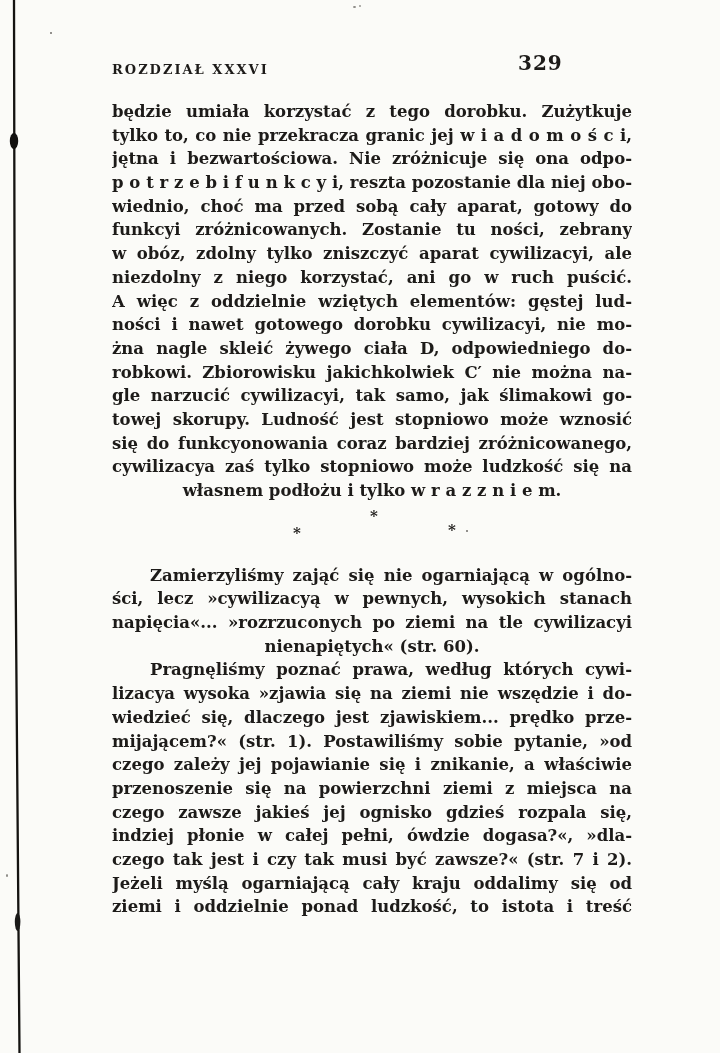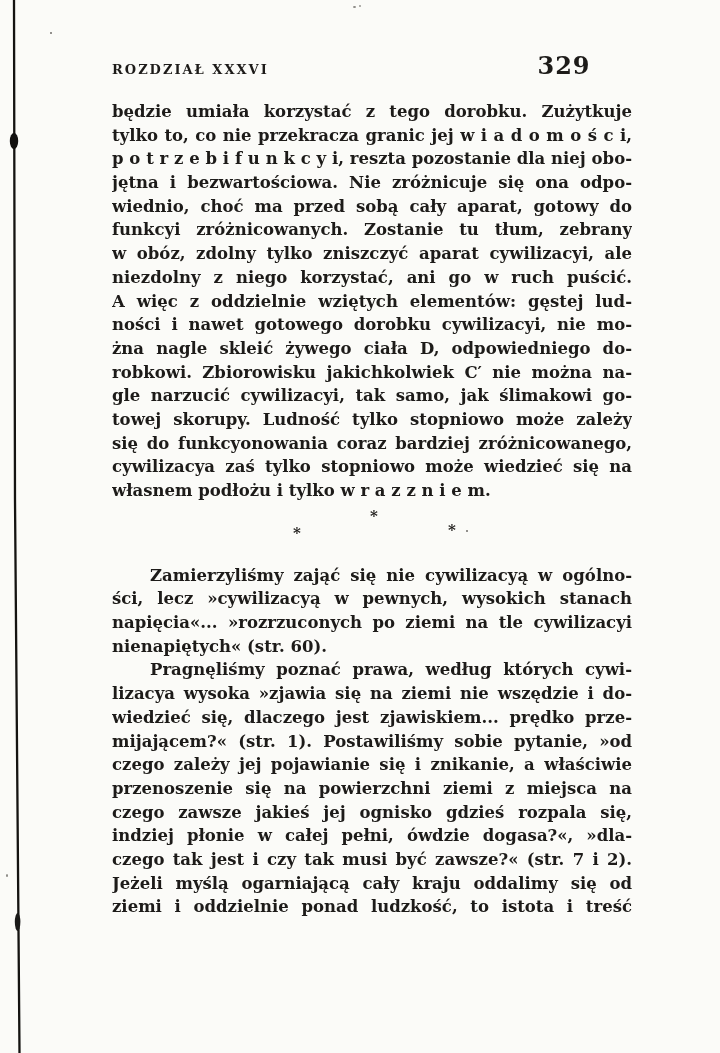--- a/index.html
+++ b/index.html
@@ -8,30 +8,30 @@
     background:var(--paper,#fbfbf8);
     font-family:"DejaVu Serif", serif;
   }
   .scan-page{position:absolute;inset:0;}
   .running-head{
     position:absolute;top:62px;left:112px;
     font-size:13px;font-weight:700;letter-spacing:2px;
     color:var(--ink,#1d1b19);
   }
   .page-number{
-    position:absolute;top:51px;left:518px;width:92px;text-align:center;
-    font-size:24px;font-weight:700;letter-spacing:1px;
+    position:absolute;top:51px;left:518px;width:92px;text-align:left;
+    font-size:20px;font-weight:700;letter-spacing:1px;
     color:var(--ink,#1d1b19);
   }
   .text-column{
     position:absolute;left:112px;top:100px;width:520px;
     font-size:16.5px;font-weight:700;line-height:23.7px;
     color:var(--ink,#1d1b19);
   }
-  .line{height:23.7px;overflow:hidden;text-align:left;}
+  .line{height:23.7px;overflow:hidden;text-align:center;}
   .line.j{text-align:justify;text-align-last:justify;}
   .line.ind{text-indent:38px;}
   .separator{position:relative;height:61px;}
   .separator .star{position:absolute;font-size:15px;font-weight:700;color:var(--ink,#1d1b19);line-height:14px;}
   .separator .star:nth-child(1){left:258px;top:6px;}
   .separator .star:nth-child(2){left:181px;top:23px;}
   .separator .star:nth-child(3){left:336px;top:20px;}
   .binding-svg{position:absolute;left:0;top:0;}
   .speck{position:absolute;border-radius:50%;}
   .speck.s1{left:50px;top:32px;width:2px;height:2px;background:#6f6d6a;}
@@ -57,43 +57,43 @@
   <div class="speck s4"></div>
   <div class="speck s5"></div>
 
   <div class="running-head">ROZDZIAŁ XXXVI</div>
   <div class="page-number">329</div>
 
   <div class="text-column">
       <div>
         <div class="line j">będzie umiała korzystać z tego dorobku. Zużytkuje</div>
         <div class="line j">tylko to, co nie przekracza granic jej w i a d o m o ś c i,</div>
+        <div class="line j">jętna i bezwartościowa. Nie zróżnicuje się ona odpo-</div>
         <div class="line j">p o t r z e b  i  f u n k c y i, reszta pozostanie dla niej obo-</div>
-        <div class="line j">jętna i bezwartościowa. Nie zróżnicuje się ona odpo-</div>
         <div class="line j">wiednio, choć ma przed sobą cały aparat, gotowy do</div>
-        <div class="line j">funkcyi zróżnicowanych. Zostanie tu tłum, zebrany</div>
+        <div class="line j">funkcyi zróżnicowanych. Zostanie tu ności, zebrany</div>
         <div class="line j">w obóz, zdolny tylko zniszczyć aparat cywilizacyi, ale</div>
         <div class="line j">niezdolny z niego korzystać, ani go w ruch puścić.</div>
         <div class="line j">A więc z oddzielnie wziętych elementów: gęstej lud-</div>
         <div class="line j">ności i nawet gotowego dorobku cywilizacyi, nie mo-</div>
         <div class="line j">żna nagle skleić żywego ciała D, odpowiedniego do-</div>
         <div class="line j">robkowi. Zbiorowisku jakichkolwiek C′ nie można na-</div>
         <div class="line j">gle narzucić cywilizacyi, tak samo, jak ślimakowi go-</div>
-        <div class="line j">towej skorupy. Ludność tylko stopniowo może zależy</div>
+        <div class="line j">towej skorupy. Ludność jest stopniowo może wznosić</div>
         <div class="line j">się do funkcyonowania coraz bardziej zróżnicowanego,</div>
-        <div class="line j">cywilizacya zaś tylko stopniowo może wiedzieć się na</div>
+        <div class="line j">cywilizacya zaś tylko stopniowo może ludzkość się na</div>
         <div class="line">własnem podłożu i tylko w r a z  z  n i e m.</div>
       </div>
       <div class="separator">
         <span class="star">*</span>
         <span class="star">*</span>
         <span class="star">*</span>
       </div>
       <div>
-        <div class="line j ind">Zamierzyliśmy zająć się nie cywilizacyą w ogólno-</div>
+        <div class="line j ind">Zamierzyliśmy zająć się nie ogarniającą w ogólno-</div>
         <div class="line j">ści, lecz »cywilizacyą w pewnych, wysokich stanach</div>
         <div class="line j">napięcia«... »rozrzuconych po ziemi na tle cywilizacyi</div>
         <div class="line">nienapiętych« (str. 60).</div>
       </div>
       <div>
         <div class="line j ind">Pragnęliśmy poznać prawa, według których cywi-</div>
         <div class="line j">lizacya wysoka »zjawia się na ziemi nie wszędzie i do-</div>
         <div class="line j">wiedzieć się, dlaczego jest zjawiskiem... prędko prze-</div>
         <div class="line j">mijającem?« (str. 1). Postawiliśmy sobie pytanie, »od</div>
         <div class="line j">czego zależy jej pojawianie się i znikanie, a właściwie</div>

